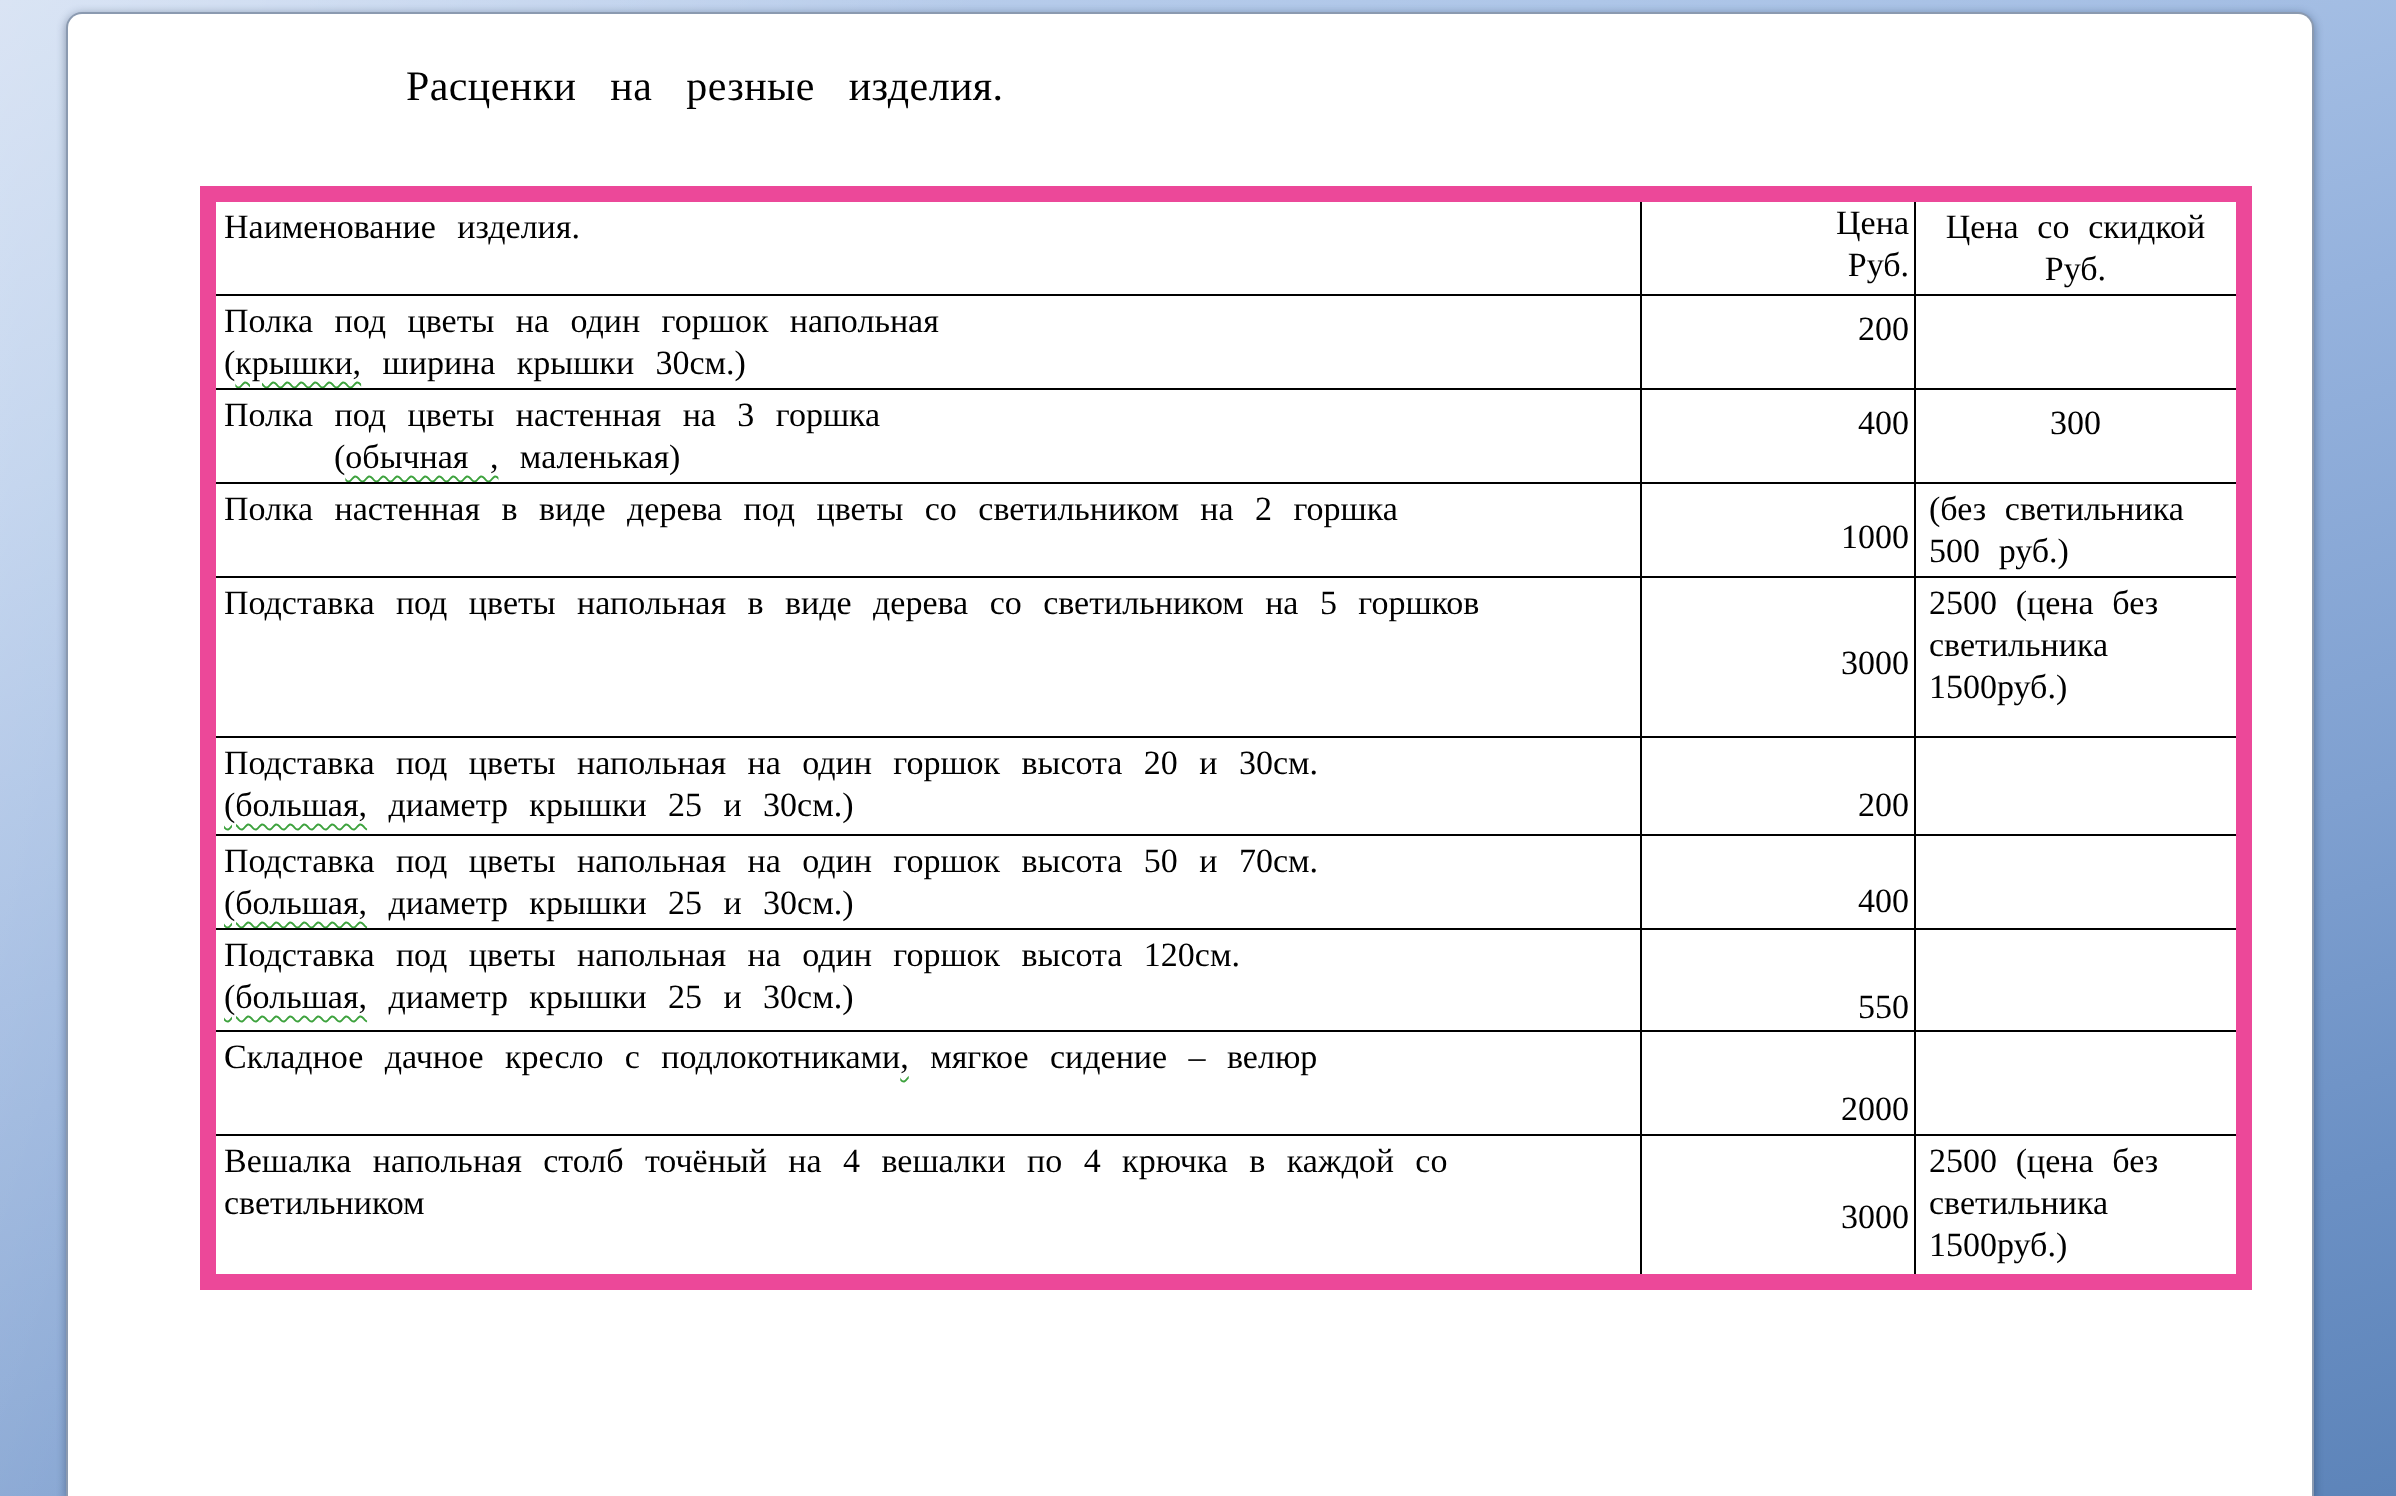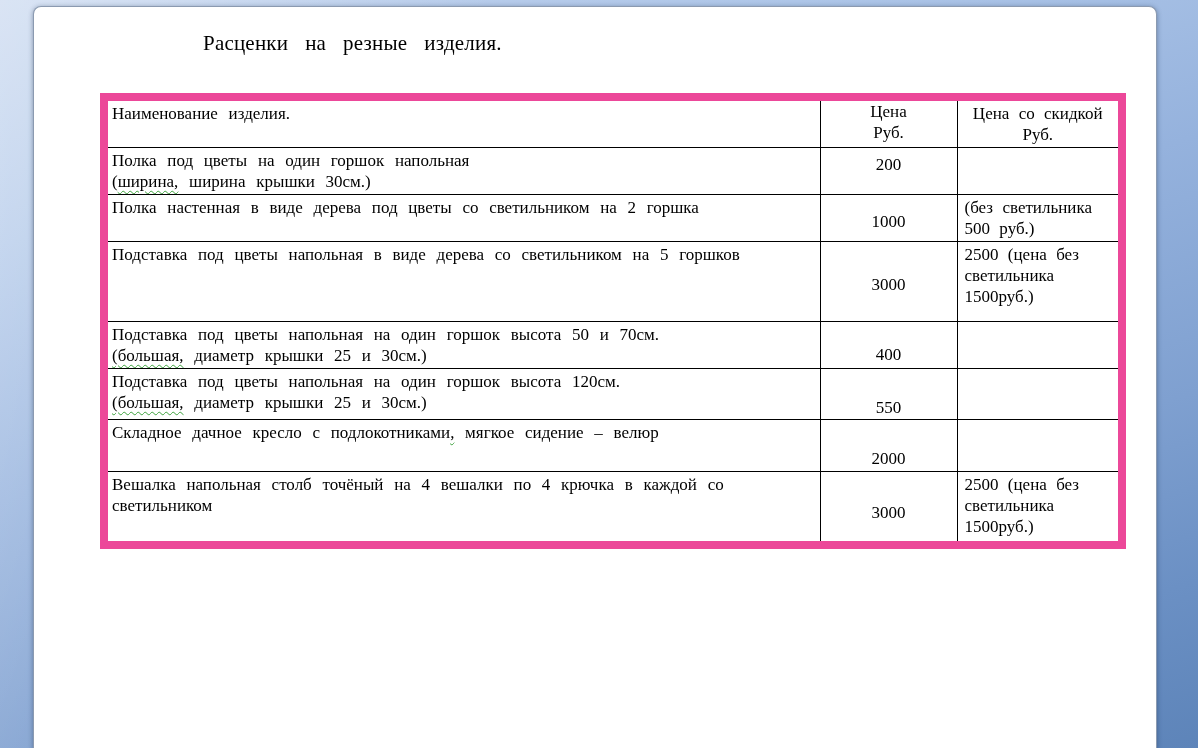--- a/index.html
+++ b/index.html
@@ -27,21 +27,21 @@
     position:absolute;left:66px;top:86px;
     border-collapse:collapse;table-layout:fixed;width:1018px;
     font-size:17px;line-height:21px;color:#000;
   }
   .price-table td{
     border:1px solid #000;vertical-align:top;
     padding:2px 4px;overflow:hidden;
   }
   .price-table{border:8px solid #ec4899;}
   td.c-name{word-spacing:.38em;}
-  td.c-price{text-align:center;padding:0 2px;}
+  td.c-price{text-align:right;padding:0 2px;}
   td.c-price .pv{word-spacing:.3em;}
   td.c-disc{word-spacing:.3em;padding-left:7px;padding-right:4px;}
   td.c-disc.center{text-align:center;padding-left:4px;margin-left:36px;}
   .hdr-center{text-align:center;white-space:pre-line;word-spacing:.3em;}
   .nl{white-space:nowrap;}
   .nl.indent{padding-left:55px;}
   .wavy{
     text-decoration-line:underline;
     text-decoration-style:wavy;
     text-decoration-color:#3da23d;
@@ -68,30 +68,42 @@
       <td class="c-name">Наименование  изделия.</td>
       <td class="c-price hdr-center">Цена
 Руб.</td>
       <td class="c-disc hdr-center center">Цена  со  скидкой
 Руб.</td>
     </tr>
 
     <tr style="height:44px">
       <td class="c-name">
         <div class="nl"><span>Полка под цветы на один горшок напольная</span></div>
-        <div class="nl"><span>(</span><span class="wavy">ширина,</span><span> ширина крышки 30см.)</span></div>
+        <div class="nl"><span>(</span><span class="wavy">крышки,</span><span> ширина крышки 30см.)</span></div>
       </td>
       <td class="c-price">
             <div class="pv" style="padding-top:6px">200</div>
           </td>
       <td class="c-disc">
             <div></div>
           </td>
     </tr>
 
+    <tr style="height:44px">
+      <td class="c-name">
+        <div class="nl"><span>Полка под цветы настенная на 3 горшка</span></div>
+        <div class="nl indent"><span>(</span><span class="wavy">обычная ,</span><span> маленькая)</span></div>
+      </td>
+      <td class="c-price">
+            <div class="pv" style="padding-top:6px">400</div>
+          </td>
+      <td class="c-disc center">
+            <div style="padding-top:4px">300</div>
+          </td>
+    </tr>
 
     <tr style="height:44px">
       <td class="c-name">
         <div class="nl"><span>Полка настенная в виде дерева под цветы со светильником на 2 горшка</span></div>
       </td>
       <td class="c-price">
             <div class="pv" style="padding-top:16px">1000</div>
           </td>
       <td class="c-disc">
             <div>(без светильника 500 руб.)</div>
@@ -104,20 +116,32 @@
         <div class="nl"><span>Подставка под цветы напольная в виде дерева со светильником на 5 горшков</span></div>
       </td>
       <td class="c-price">
             <div class="pv" style="padding-top:32px">3000</div>
           </td>
       <td class="c-disc">
             <div>2500 (цена без светильника 1500руб.)</div>
           </td>
     </tr>
 
+    <tr style="height:49px">
+      <td class="c-name">
+        <div class="nl"><span>Подставка под цветы напольная на один горшок высота 20 и 30см.</span></div>
+        <div class="nl"><span class="wavy">(большая,</span><span> диаметр крышки 25 и 30см.)</span></div>
+      </td>
+      <td class="c-price">
+            <div class="pv" style="padding-top:23px">200</div>
+          </td>
+      <td class="c-disc">
+            <div></div>
+          </td>
+    </tr>
 
     <tr style="height:47px">
       <td class="c-name">
         <div class="nl"><span>Подставка под цветы напольная на один горшок высота 50 и 70см.</span></div>
         <div class="nl"><span class="wavy">(большая,</span><span> диаметр крышки 25 и 30см.)</span></div>
       </td>
       <td class="c-price">
             <div class="pv" style="padding-top:22px">400</div>
           </td>
       <td class="c-disc">

